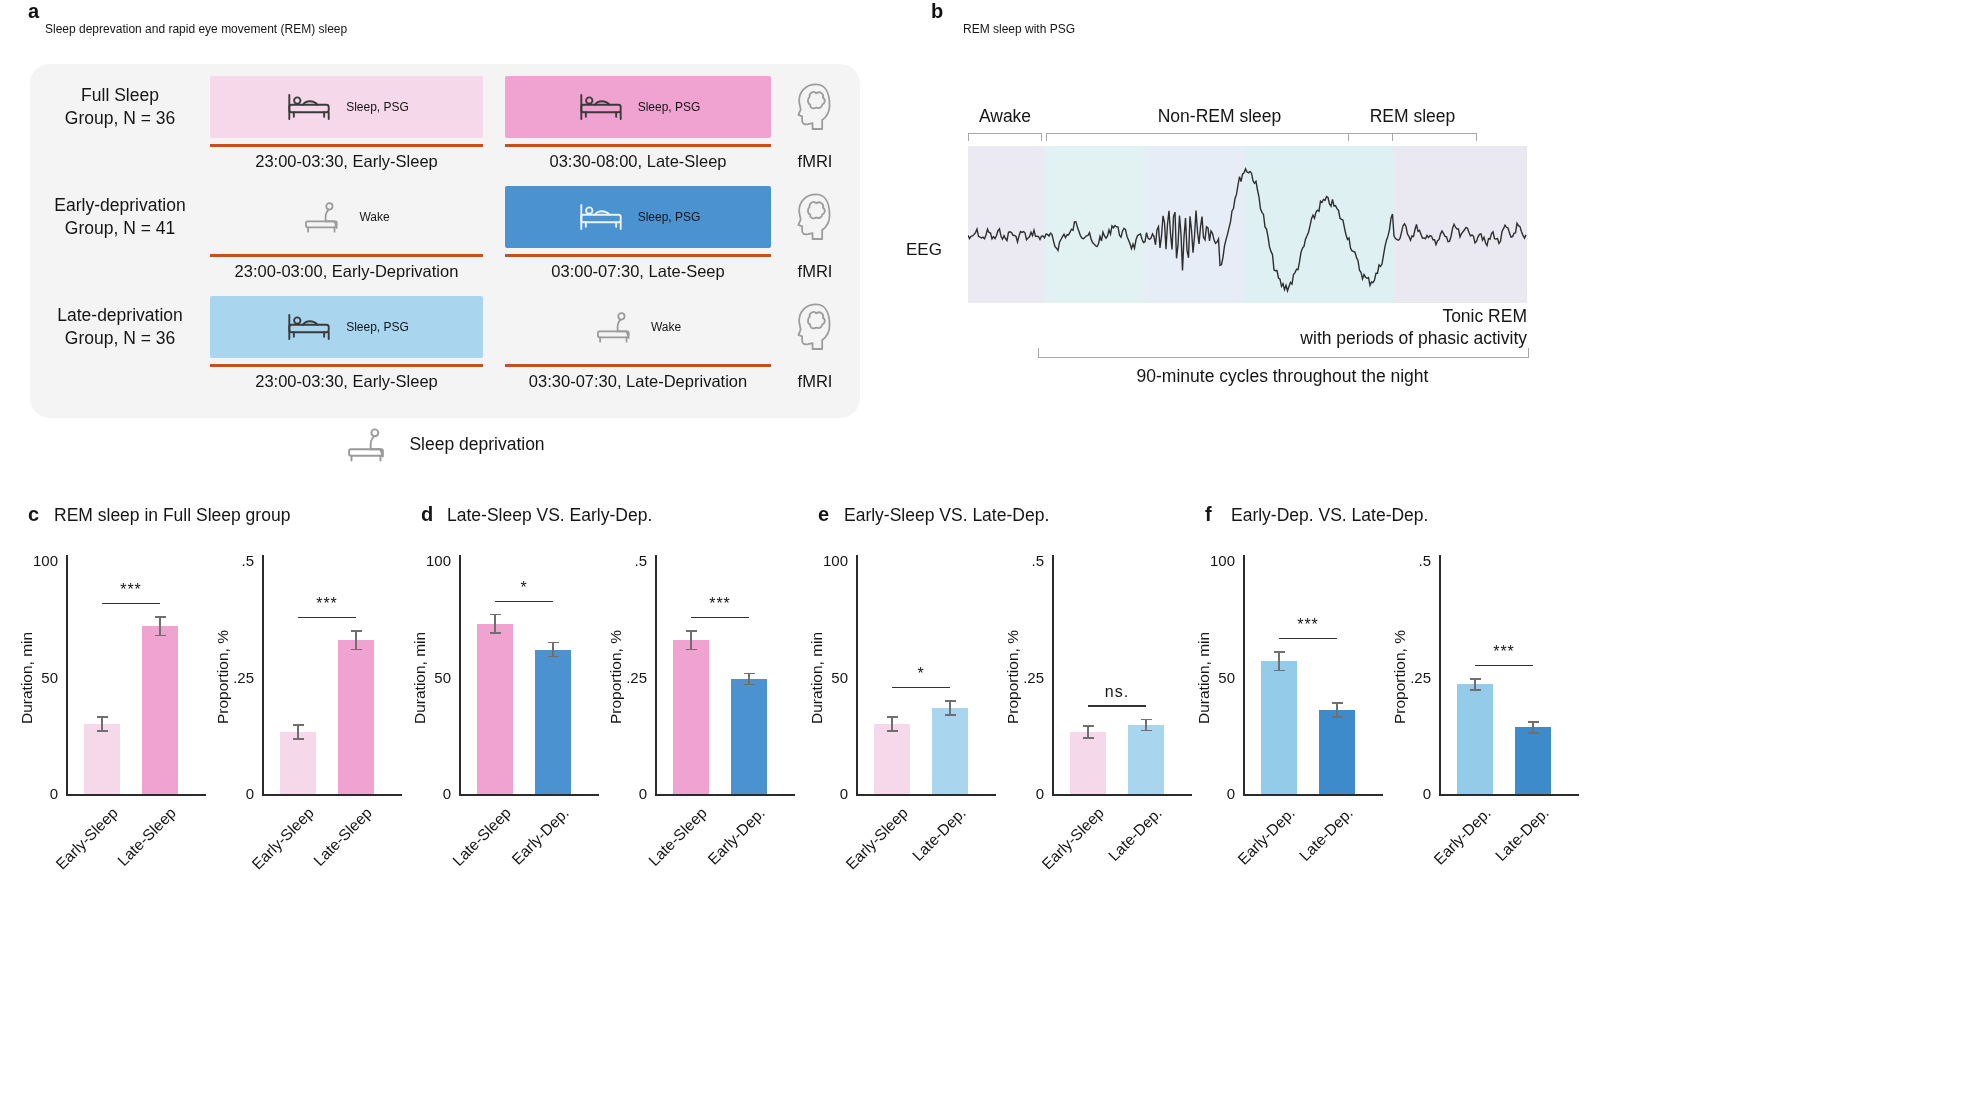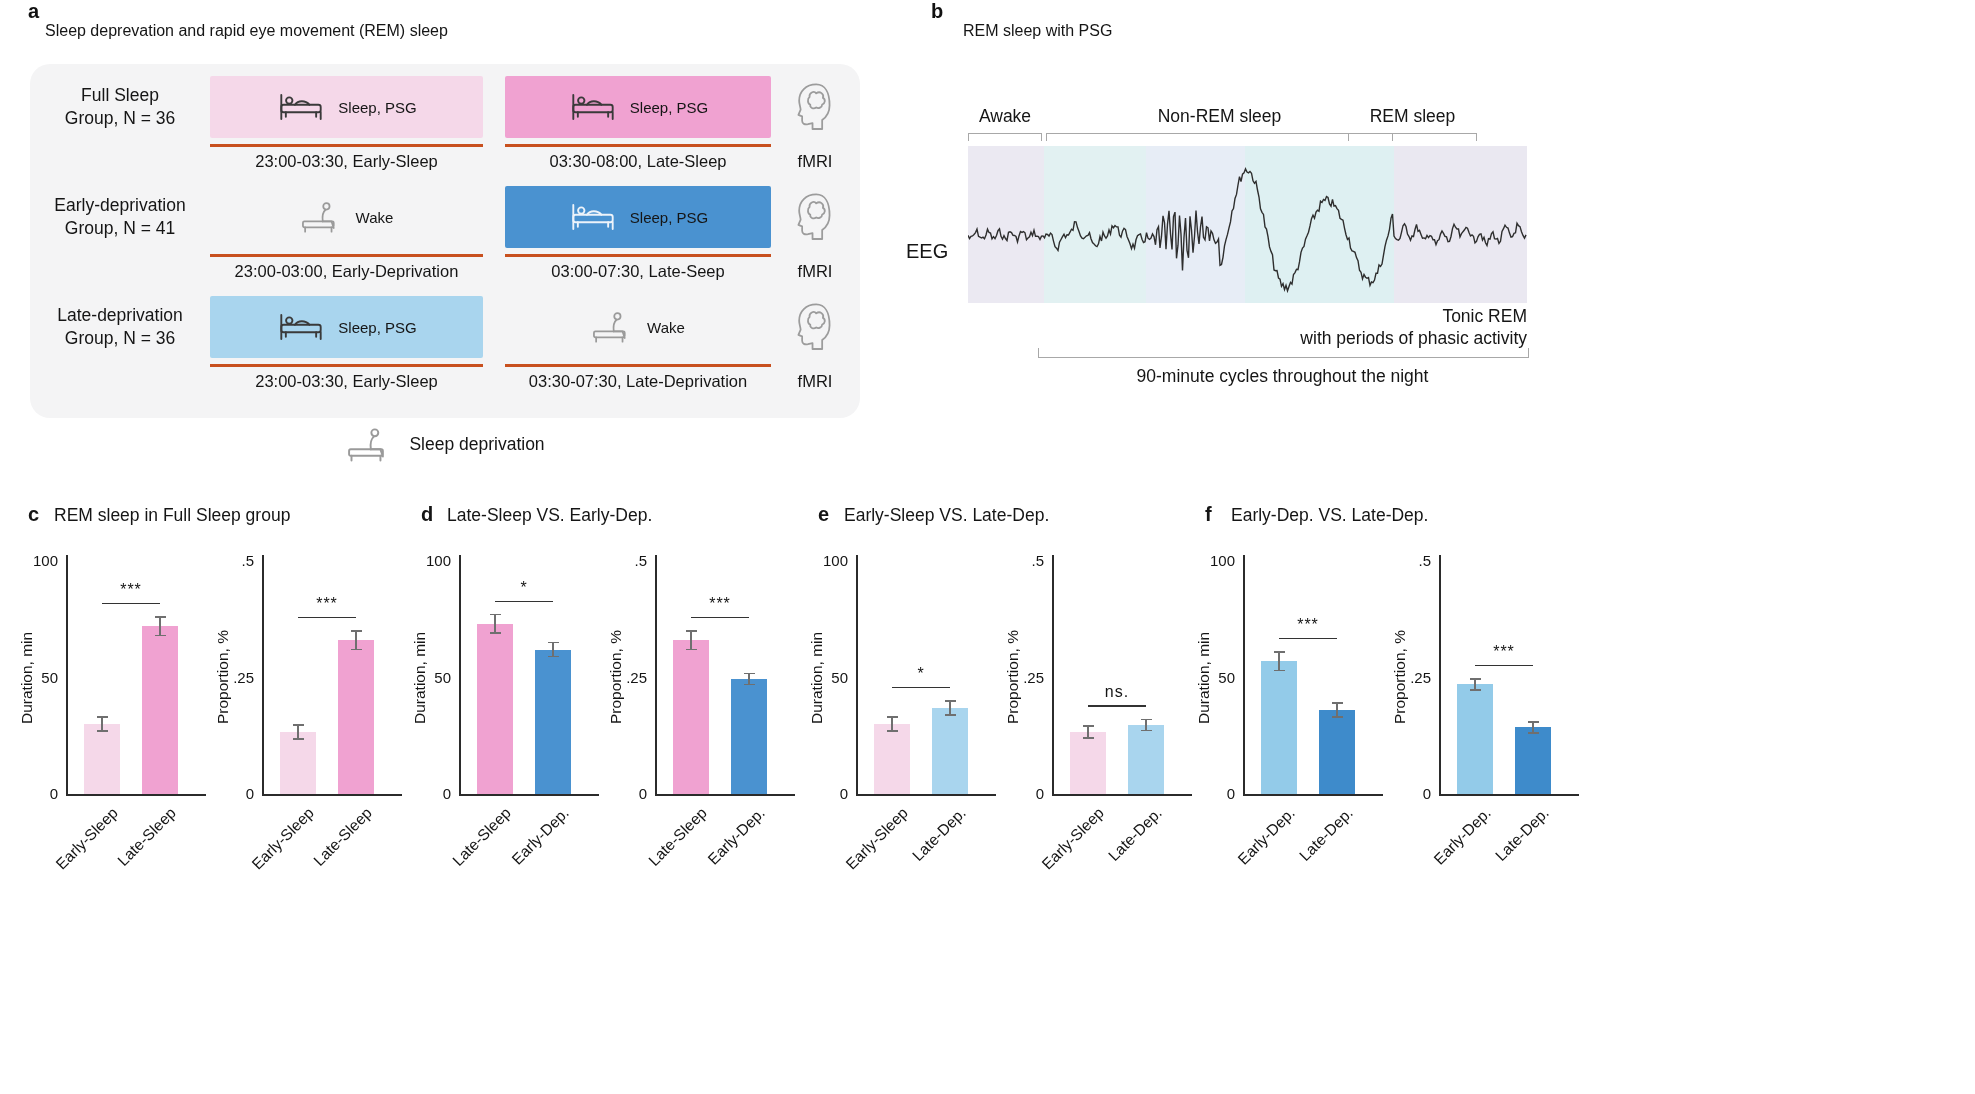--- a/index.html
+++ b/index.html
@@ -1,30 +1,30 @@
 <!DOCTYPE html>
 <html><head>
 <meta charset="utf-8">
 <style>
   html,body { margin:0; padding:0; background:#fff; }
   body { font-family:"Liberation Sans","DejaVu Sans",sans-serif; color:#151515; }
   .figure { position:relative; width:1975px; height:1094px; background:#fff; overflow:hidden; }
 
   .pletter { position:absolute; font-weight:bold; font-size:20px; color:#111; }
-  .ptitle  { position:absolute; font-size:16px; white-space:nowrap; }
+  .ptitle  { position:absolute; font-size:12px; white-space:nowrap; }
 
   
   .gray-box { position:absolute; left:30px; top:64px; width:830px; height:354px;
               background:#f4f4f5; border-radius:20px; }
   .grp { position:absolute; left:36px; width:168px; text-align:center;
          font-size:17.5px; line-height:23px; }
   .cell { position:absolute; height:104px; }
   .cbox { position:absolute; left:0; right:0; top:0; height:62px; border-radius:2px;
           display:flex; align-items:center; justify-content:center; gap:12px; }
-  .clabel { font-size:15px; }
+  .clabel { font-size:12px; }
   .tline { position:absolute; left:0; right:0; top:68px; height:2.5px; }
   .ccap { position:absolute; left:-35px; right:-35px; top:76px; text-align:center; font-size:16.5px; }
   .fmri { position:absolute; width:80px; text-align:center; font-size:16.5px; }
   .legend { position:absolute; display:flex; justify-content:center; align-items:center; gap:95px; }
   .litem { display:flex; align-items:center; gap:14px; font-size:17.5px; }
 
   .ic { display:inline-block; }
   .ic svg { display:block; width:100%; height:100%; }
   .ic-bed { width:50px; height:36px; color:#3a3a3a; }
   .ic-bed.on-dark { color:#edf3fa; }
@@ -35,21 +35,21 @@
 
   
   .stage { position:absolute; }
   .stage-lab { text-align:center; font-size:17.5px; margin-bottom:6px; white-space:nowrap; }
   .btop { border-top:1.5px solid #a8a8a8; border-left:1.5px solid #a8a8a8;
           border-right:1.5px solid #a8a8a8; height:7px; }
   .bbot { position:absolute; border-bottom:1.5px solid #a8a8a8; border-left:1.5px solid #a8a8a8;
           border-right:1.5px solid #a8a8a8; height:9px; }
   .eeg-region { position:absolute; left:968px; top:146px; width:559px; height:157px; }
   .band { position:absolute; top:0; height:157px; }
-  .eeg-label { position:absolute; font-size:20px; }
+  .eeg-label { position:absolute; font-size:17px; }
   .tonic { position:absolute; text-align:right; font-size:17.5px; line-height:22px; }
   .cycles { position:absolute; text-align:center; font-size:17.5px; }
 
   
   .bar-panel { position:absolute; width:400px; height:375px; }
   .bar-panel .panel-letter { position:absolute; left:2px; top:0; font-weight:bold; font-size:20px; }
   .bar-panel .panel-title  { position:absolute; left:28px; top:2px; font-size:17.5px; white-space:nowrap; }
   .subplots { position:absolute; left:0; top:44px; width:400px; height:330px; }
   .subplot { position:absolute; top:0; width:190px; height:330px; }
   .yaxis, .xaxis, .ytick-mark { position:absolute; background:#2b2b2b; }

